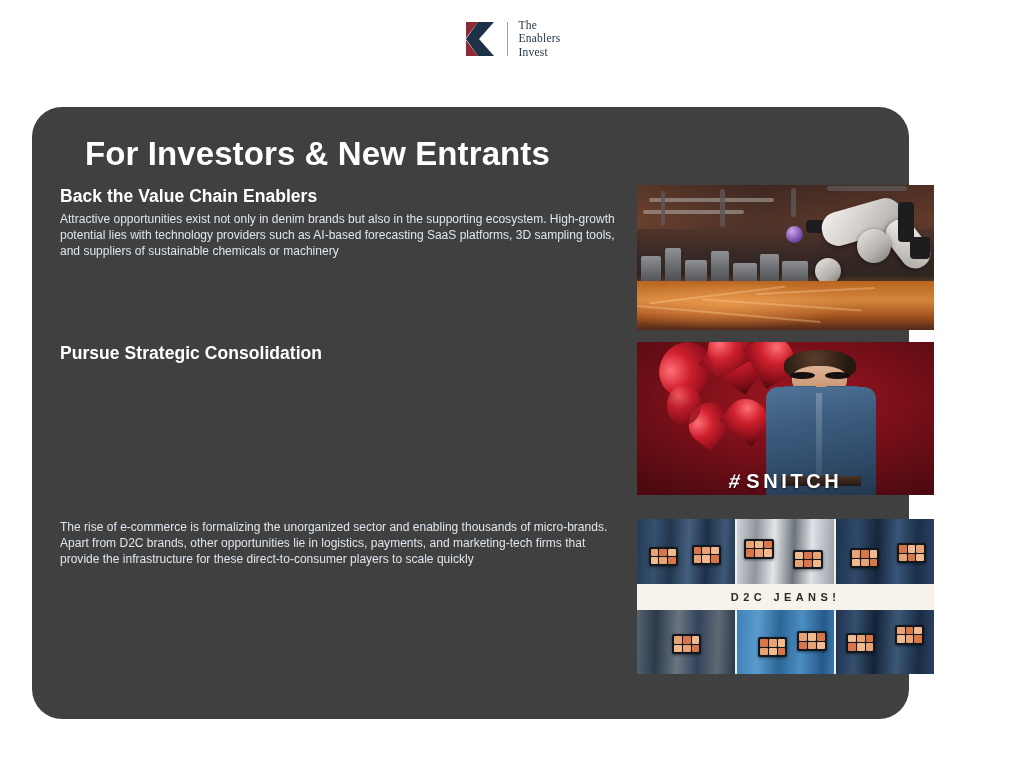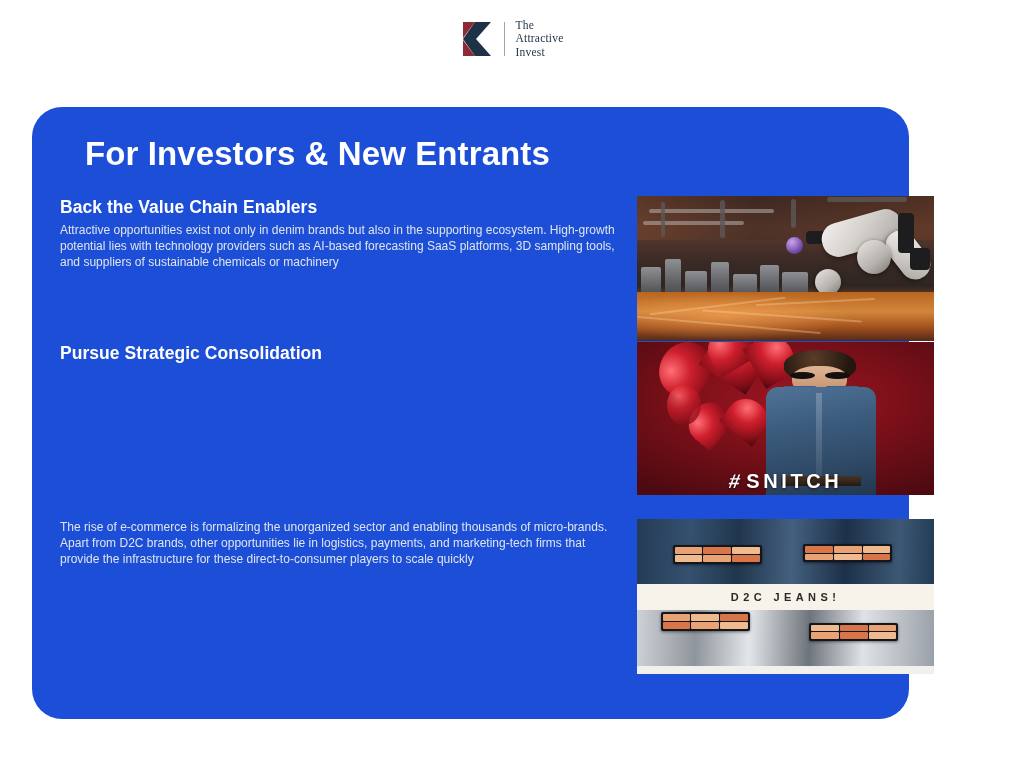--- a/index.html
+++ b/index.html
@@ -59,21 +59,21 @@
     padding-left: 4px;
   }
 
   
   .card {
     position: absolute;
     left: 32px;
     top: 107px;
     width: 877px;
     height: 612px;
-    background: #1d4ed8;
+    background: #404040;
     border-radius: 30px;
   }
 
   .card-title {
     position: absolute;
     left: 53px;
     top: 28px;
     font-size: 33px;
     font-weight: bold;
     color: #ffffff;
@@ -90,21 +90,21 @@
   }
 
   .section {
     position: absolute;
     left: 28px;
     width: 900px;
     display: flex;
     gap: 22px;
     align-items: flex-start;
   }
-  .section-1 { top: 11px; }
+  .section-1 { top: 0px; }
   .section-2 { top: 157px; }
   .section-3 { top: 334px; }
 
   .text-col {
     width: 555px;
     flex: 0 0 555px;
     padding-top: 1px;
   }
 
   .sec-heading {
@@ -286,21 +286,21 @@
     margin-right: 3px;
     font-weight: bold;
   }
 
   
   .photo-jeans {
     position: absolute;
     inset: 0;
     background: #f2f0ec;
     display: grid;
-    grid-template-columns: repeat(1, 1fr);
+    grid-template-columns: repeat(3, 1fr);
     grid-template-rows: 1fr 1fr;
     gap: 2px;
   }
   .jn-cell {
     position: relative;
     overflow: hidden;
     background: #24405e;
   }
   .jn-cell .jn-pants {
     position: absolute;
@@ -361,21 +361,21 @@
   <div class="brand-header">
     <div class="brand-lockup">
       <svg class="brand-mark" viewBox="0 0 36 38">
         <polygon points="2,2 14,2 2,18" fill="#8e2a33"></polygon>
         <polygon points="2,36 14,36 2,20" fill="#8e2a33"></polygon>
         <polygon points="30,2 14,2 2,19 14,36 30,36 15,19" fill="#1d3147"></polygon>
       </svg>
       <div class="brand-divider"></div>
       <div class="brand-words">
         <span>The</span>
-        <span>Attractive</span>
+        <span>Enablers</span>
         <span>Invest</span>
       </div>
     </div>
   </div>
 
   <div class="card">
 
     <div class="card-title">For Investors &amp; New Entrants</div>
 
     <div class="content">

